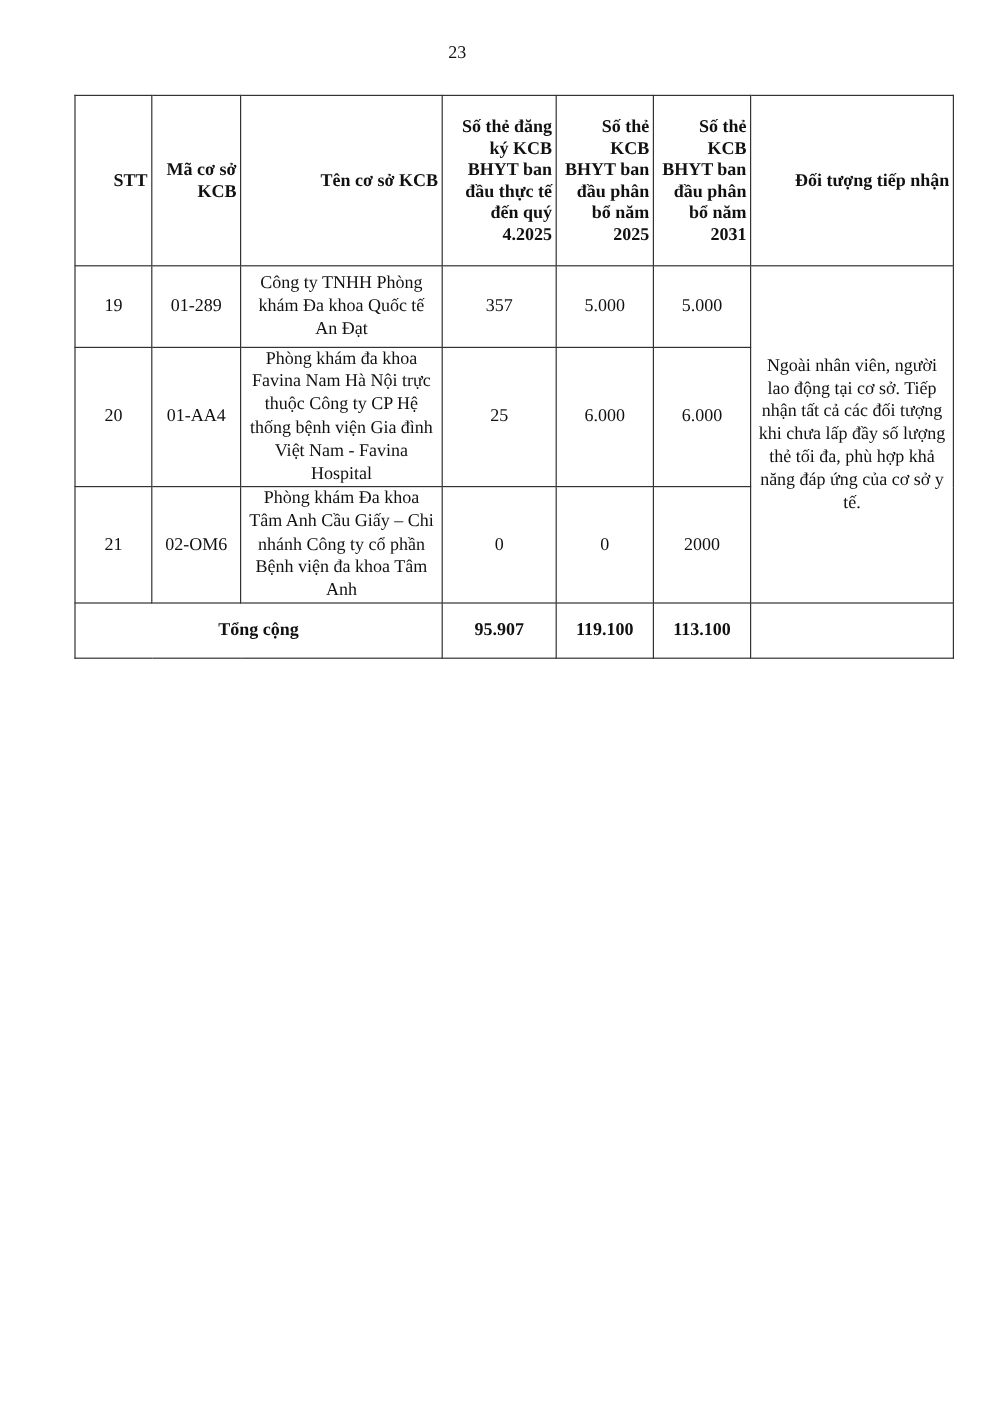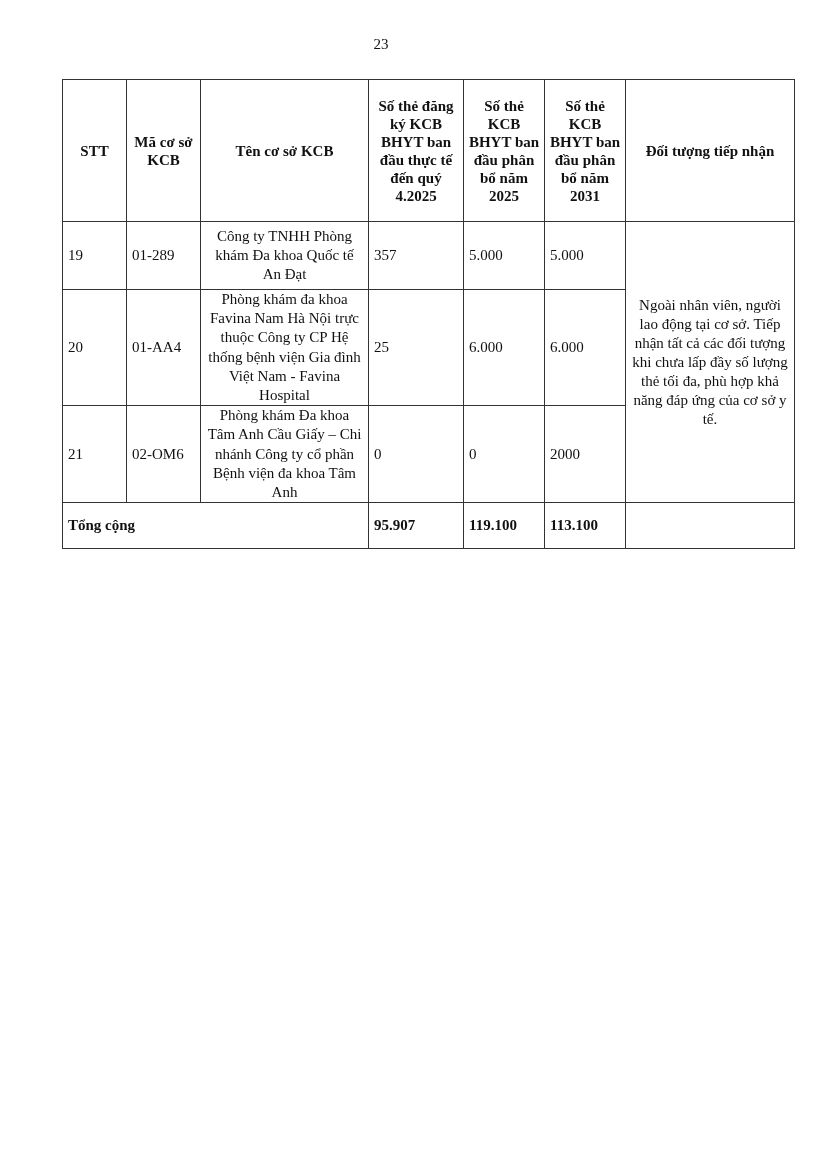--- a/index.html
+++ b/index.html
@@ -13,23 +13,23 @@
       text-align: center; font-size: 15px;
     }
     table.main {
       position: absolute; left: 62px; top: 79px;
       border-collapse: collapse; table-layout: fixed;
       width: 732px; font-size: 15px; line-height: 19.2px;
     }
     table.main td, table.main th {
       border: 1.3px solid #333; padding: 0 5px; vertical-align: middle;
     }
-    table.main th { font-weight: bold; text-align: center; height: 141px; line-height: 18px; padding: 0 3px; }
-    td.c { text-align: left; }
-    td.r { text-align: left; }
+    table.main th { font-weight: bold; text-align: right; height: 141px; line-height: 18px; padding: 0 3px; }
+    td.c { text-align: center; }
+    td.r { text-align: center; }
     td.l { text-align: center; }
     td.name { padding: 0 6px; }
     tr.total td { font-weight: bold; height: 45px; }
     td.recv { text-align: center; padding: 0 4px; line-height: 19px; margin-left: 28px; }
   </style>
 </head>
 <body>
 
 <div class="page-number">23</div>
 

